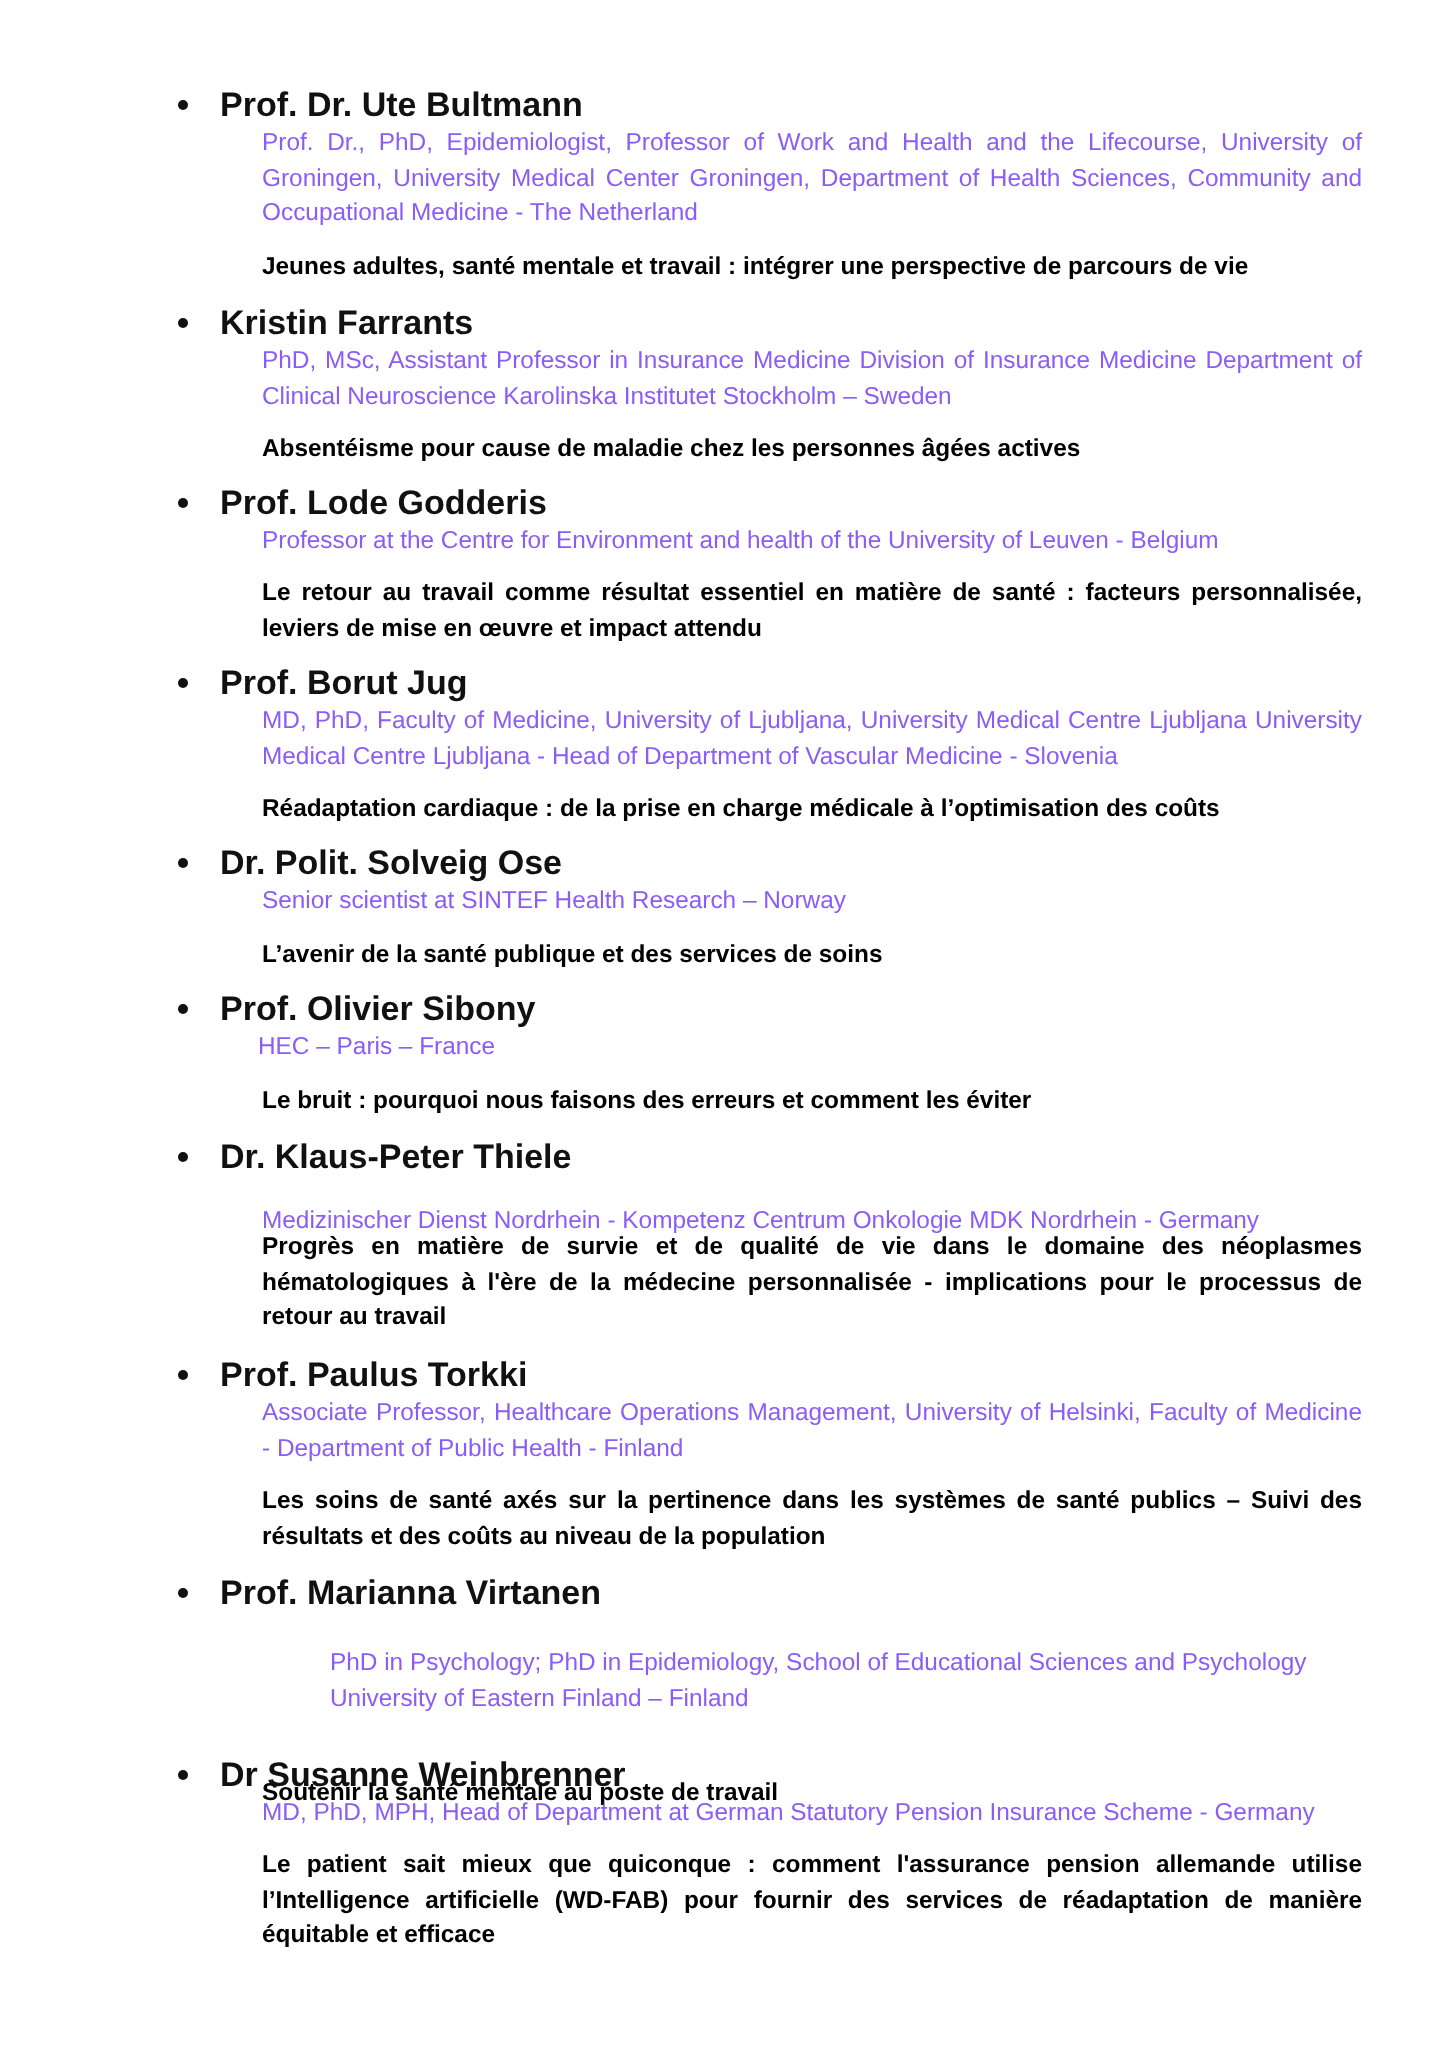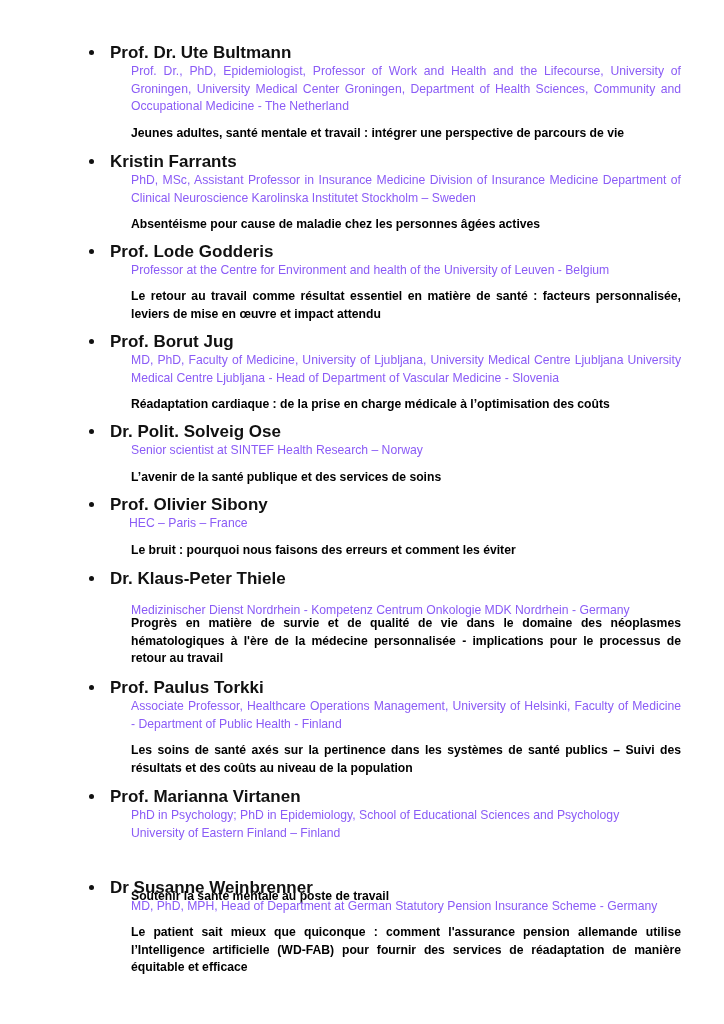--- a/index.html
+++ b/index.html
@@ -85,21 +85,21 @@
   <div class="speaker" style="top:680px;">
     <span class="bullet"></span>
     <div class="name">Prof. Paulus Torkki</div>
     <div class="affil" style="top:18px;">Associate Professor, Healthcare Operations Management, University of Helsinki, Faculty of Medicine - Department of Public Health - Finland</div>
     <div class="talk" style="top:62px;">Les soins de santé axés sur la pertinence dans les systèmes de santé publics – Suivi des résultats et des coûts au niveau de la population</div>
   </div>
 
   <div class="speaker" style="top:789px;">
     <span class="bullet"></span>
     <div class="name">Prof. Marianna Virtanen</div>
-    <div class="affil left" style="top:18px; width:520px;">PhD in Psychology; PhD in Epidemiology, School of Educational Sciences and Psychology University of Eastern Finland – Finland</div>
+    <div class="affil left" style="top:34px; width:520px;margin-left:34px;">PhD in Psychology; PhD in Epidemiology, School of Educational Sciences and Psychology University of Eastern Finland – Finland</div>
     <div class="talk left" style="top:62px;margin-top:37px;">Soutenir la santé mentale au poste de travail</div>
   </div>
 
   <div class="speaker" style="top:880px;">
     <span class="bullet"></span>
     <div class="name">Dr Susanne Weinbrenner</div>
     <div class="affil left" style="top:18px;">MD, PhD, MPH, Head of Department at German Statutory Pension Insurance Scheme - Germany</div>
     <div class="talk" style="top:44px;">Le patient sait mieux que quiconque : comment l'assurance pension allemande utilise l’Intelligence artificielle (WD-FAB) pour fournir des services de réadaptation de manière équitable et efficace</div>
   </div>
 

